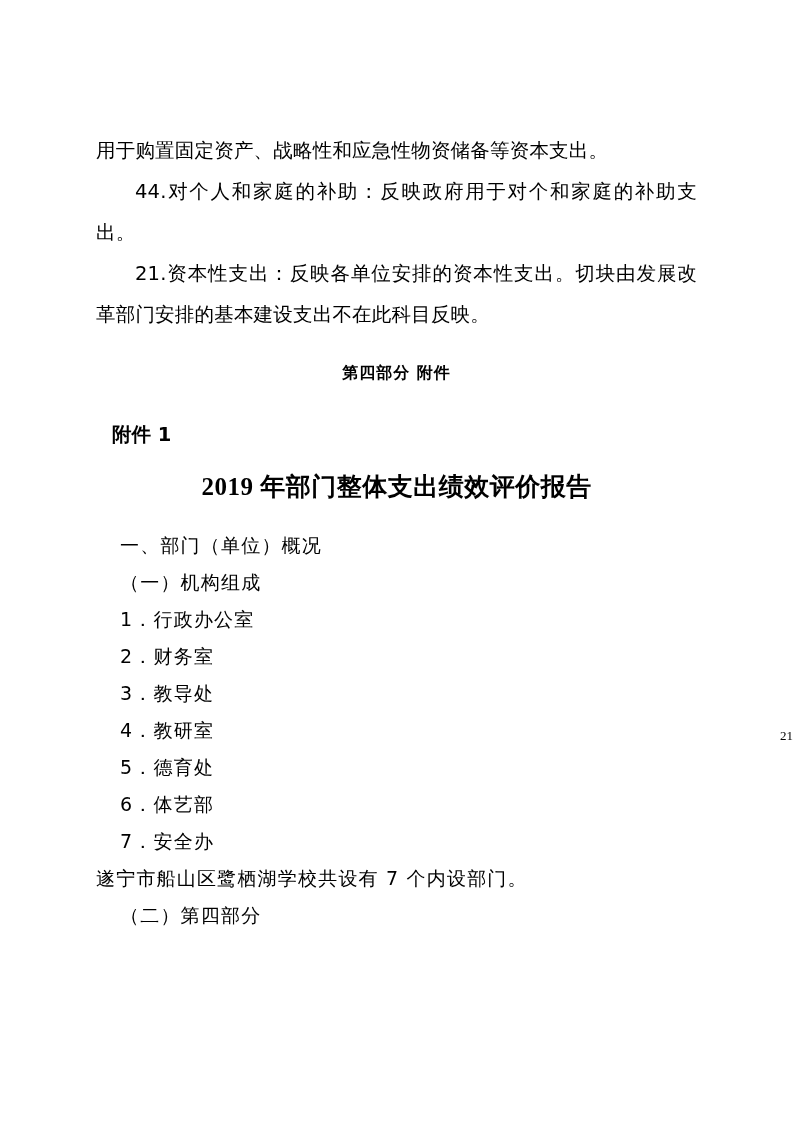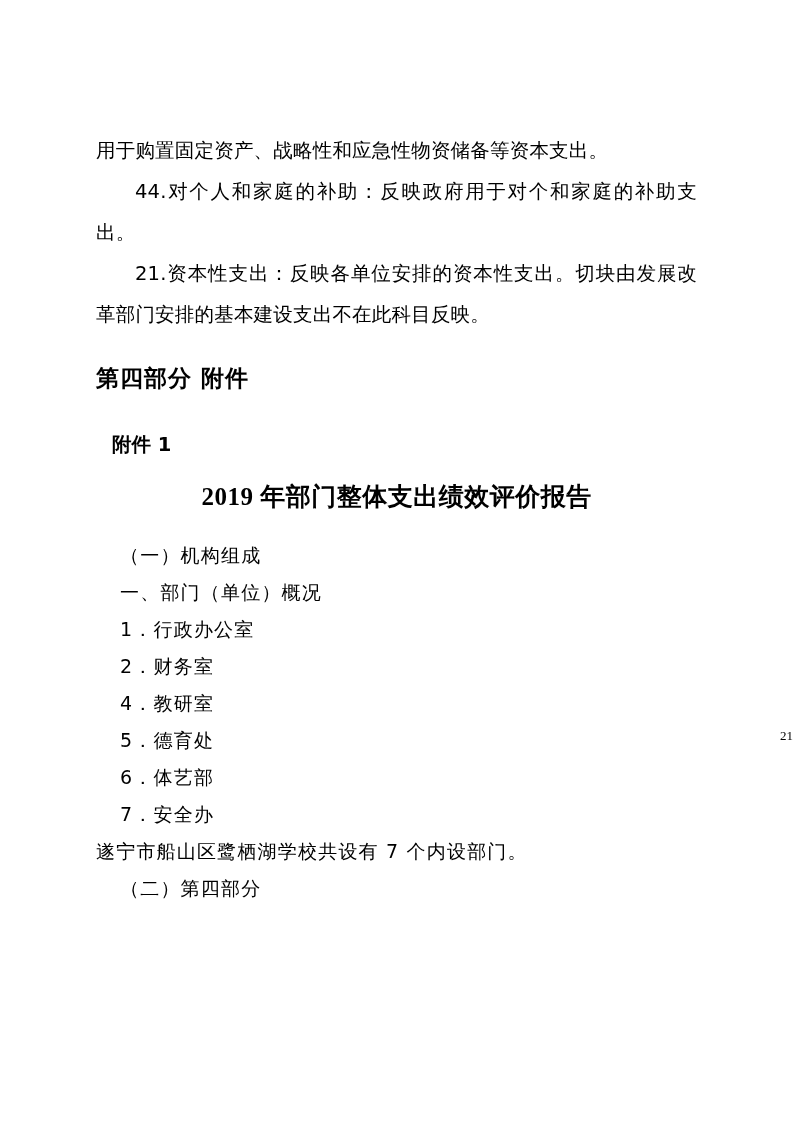--- a/index.html
+++ b/index.html
@@ -31,24 +31,24 @@
   }
   .para {
     margin: 0;
     text-indent: 0;
   }
   .para-indent {
     margin: 0;
     text-indent: 39px;
   }
   .section-title {
-    text-align: left;
+    text-align: center;
     font-family: "DejaVu Sans", "Liberation Sans", sans-serif;
     font-weight: bold;
-    font-size: 23px;
+    font-size: 16px;
     letter-spacing: 1px;
     margin: 28px 0 26px 0;
   }
   .attach-label {
     font-family: "DejaVu Sans", "Liberation Sans", sans-serif;
     font-size: 19.5px;
     font-weight: bold;
     margin: 34px 0 0 16px;
     line-height: 34px;
   }
@@ -96,24 +96,25 @@
     <p class="para-indent">21.资本性支出：反映各单位安排的资本性支出。切块由发展改革部门安排的基本建设支出不在此科目反映。</p>
   </div>
 
   <h2 class="section-title">第四部分  附件</h2>
 
   <p class="attach-label">附件 1</p>
 
   <h3 class="report-title">2019 年部门整体支出绩效评价报告</h3>
 
   <div class="list-block">
+    <p class="list-line">一、部门（单位）概况</p>
     <p class="list-line">（一）机构组成</p>
-    <p class="list-line">一、部门（单位）概况</p>
     <p class="list-line">1．行政办公室</p>
     <p class="list-line">2．财务室</p>
+    <p class="list-line">3．教导处</p>
     <p class="list-line">4．教研室</p>
     <p class="list-line">5．德育处</p>
     <p class="list-line">6．体艺部</p>
     <p class="list-line">7．安全办</p>
     <p class="list-line flush">遂宁市船山区鹭栖湖学校共设有 7 个内设部门。</p>
     <p class="list-line">（二）第四部分</p>
   </div>
 
   <div class="page-number">21</div>
 </div>

